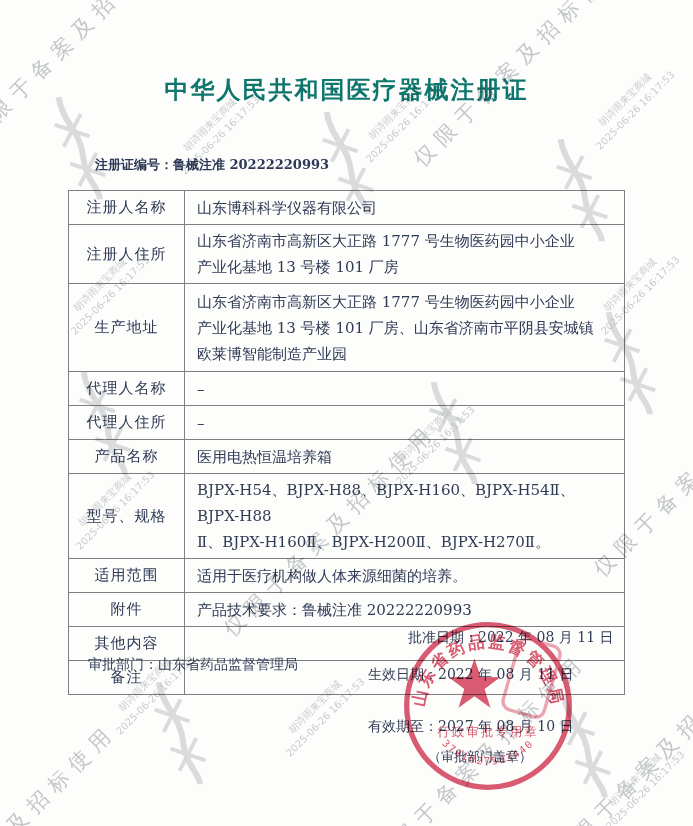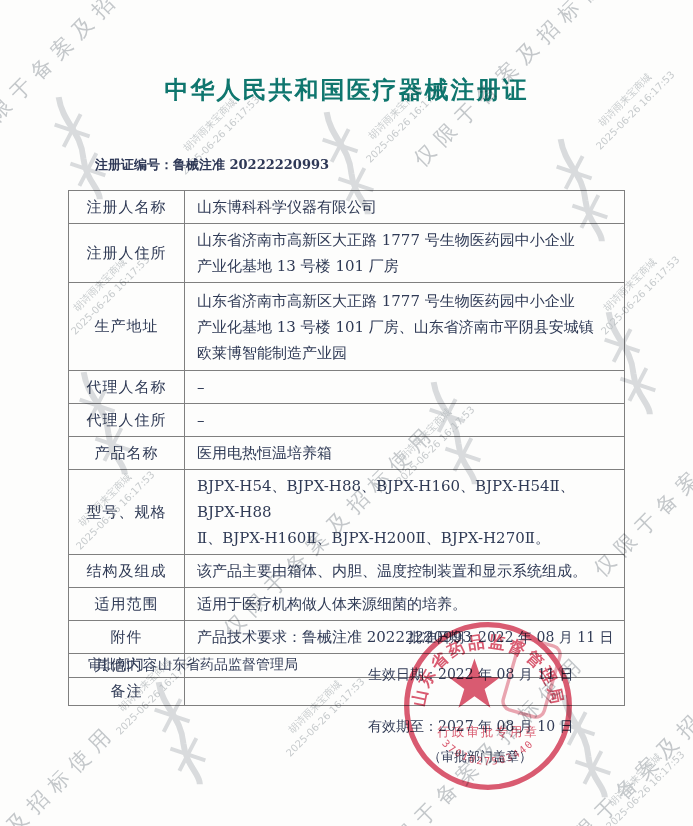--- a/index.html
+++ b/index.html
@@ -19,21 +19,21 @@
   .reg-line {
     position:absolute; top:156px; left:95px;
     font-size:13px; font-weight:600; color:#2e3856;
   }
   table.cert {
     position:absolute; top:190px; left:68px; width:557px;
     border-collapse:collapse; table-layout:fixed;
     font-size:15px; color:#2f3a55;
   }
   table.cert td { border:1px solid #7f7f7f; vertical-align:middle; }
-  td.cell-label { width:107px; text-align:center; padding:0 4px; letter-spacing:1px; }
+  td.cell-label { width:107px; text-align:center; padding:7px 4px; letter-spacing:1px; }
   td.cell-value { padding:3px 12px; line-height:26px; white-space:pre-wrap; }
   .footer-item { position:absolute; font-size:14px; color:#333d57; white-space:nowrap; }
   .f-dept   { top:656px; left:88px; }
   .f-approve{ top:629px; left:368px;margin-left:40px; }
   .f-effect { top:666px; left:368px; }
   .f-expiry { top:718px; left:368px; }
   .f-sealnote { top:748px; left:428px; font-size:13px; }
   
   .seal {
     position:absolute; left:398px; top:616px; width:180px; height:180px;
@@ -99,24 +99,20 @@
       </tr>
       <tr style="height:28px">
         <td class="cell-label">产品名称</td>
         <td class="cell-value">医用电热恒温培养箱</td>
       </tr>
       <tr style="height:52px">
         <td class="cell-label">型号、规格</td>
         <td class="cell-value">BJPX-H54、BJPX-H88、BJPX-H160、BJPX-H54Ⅱ、BJPX-H88
 Ⅱ、BJPX-H160Ⅱ、BJPX-H200Ⅱ、BJPX-H270Ⅱ。</td>
       </tr>
-      <tr style="height:32px">
-        <td class="cell-label">结构及组成</td>
-        <td class="cell-value">该产品主要由箱体、内胆、温度控制装置和显示系统组成。</td>
-      </tr>
       <tr style="height:30px">
         <td class="cell-label">适用范围</td>
         <td class="cell-value">适用于医疗机构做人体来源细菌的培养。</td>
       </tr>
       <tr style="height:32px">
         <td class="cell-label">附件</td>
         <td class="cell-value">产品技术要求：鲁械注准 20222220993</td>
       </tr>
       <tr style="height:24px">
         <td class="cell-label">其他内容</td>

